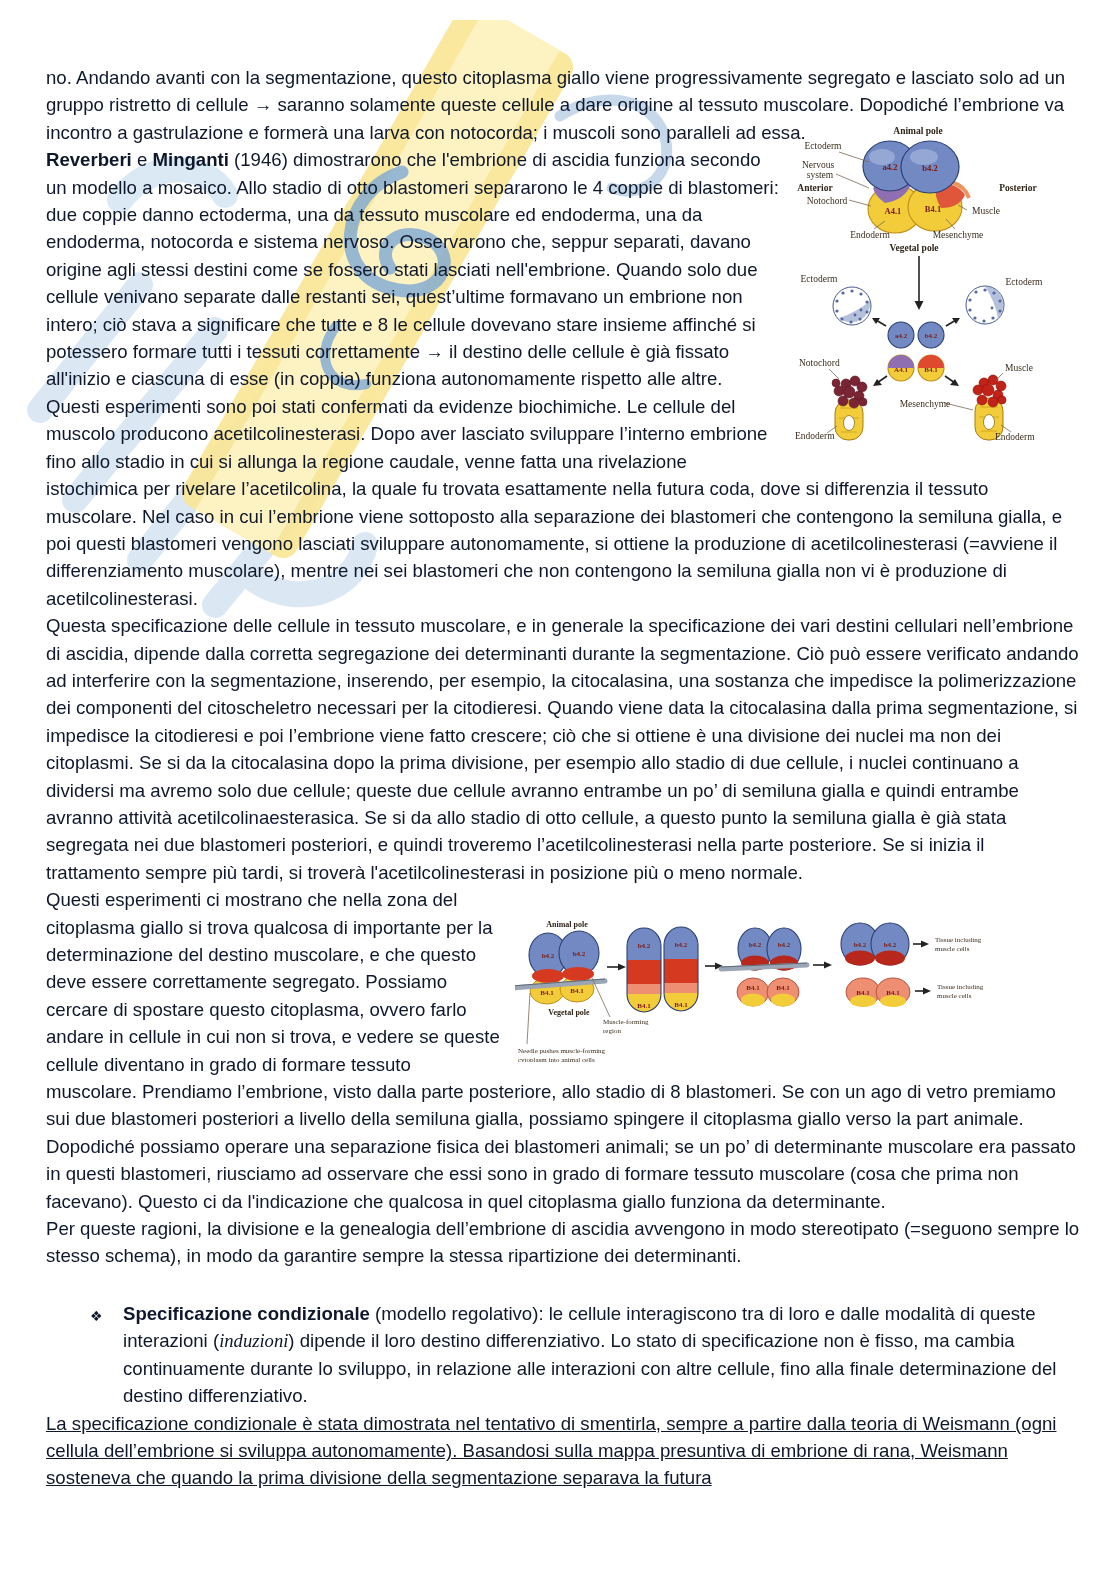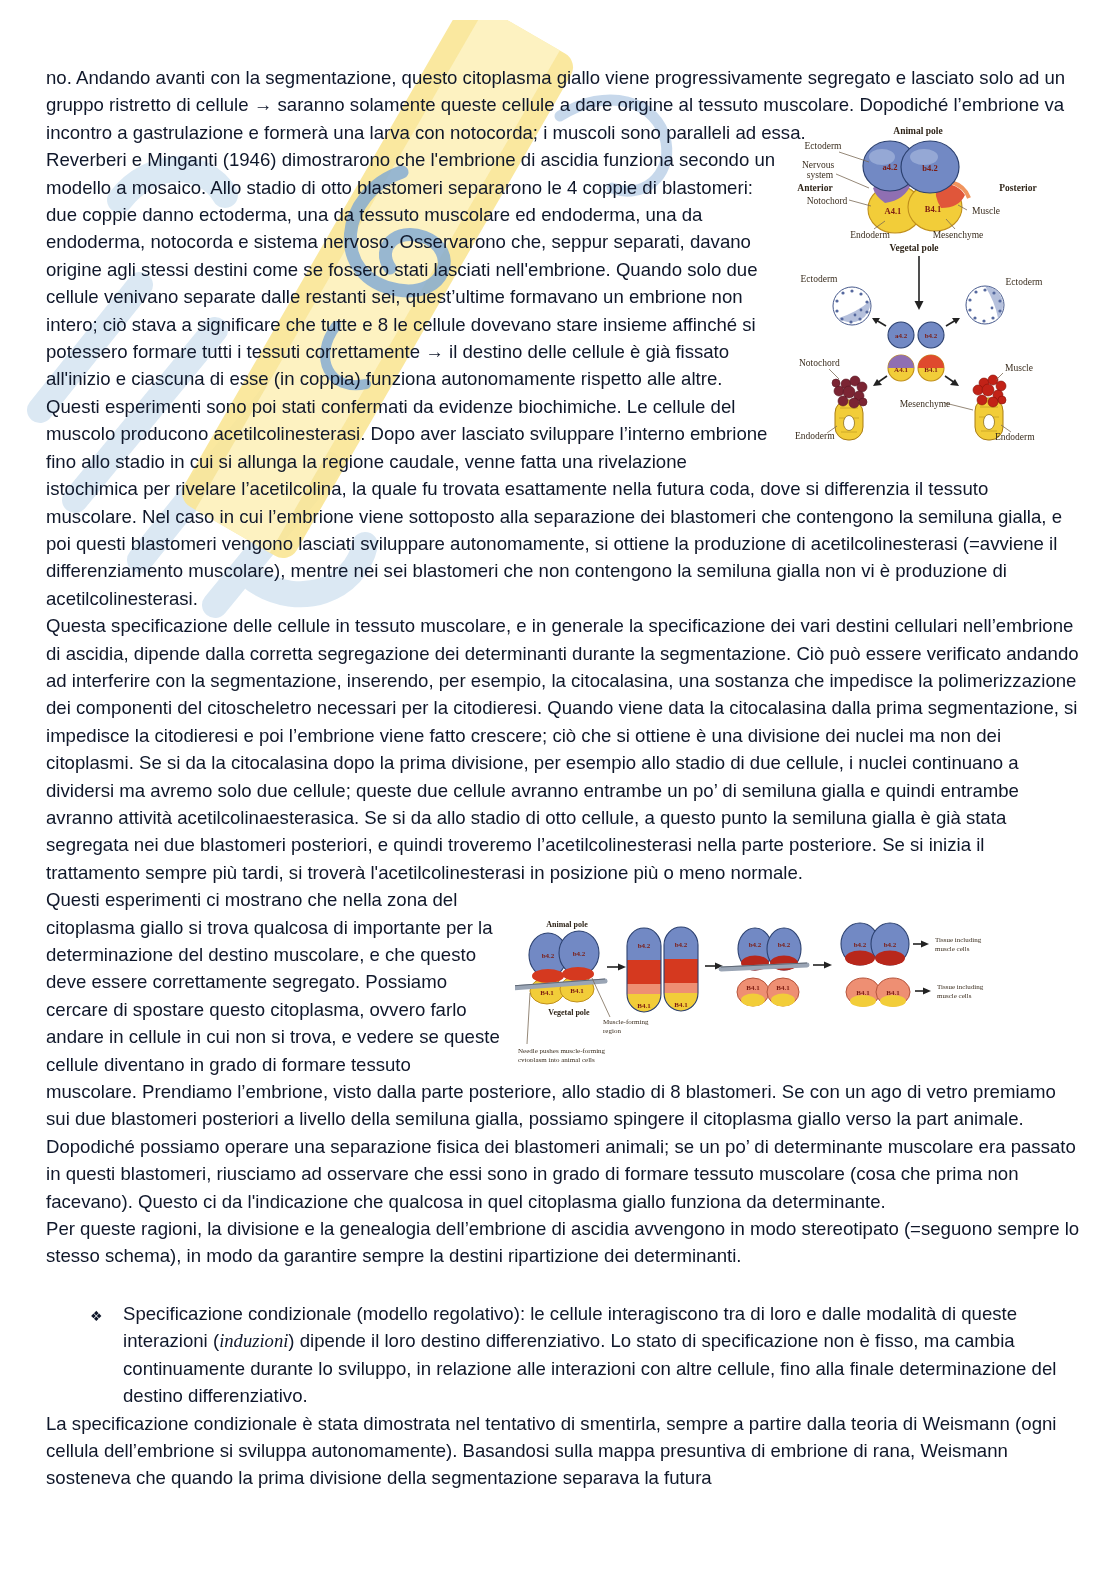--- a/index.html
+++ b/index.html
@@ -2,28 +2,28 @@
 <html><head>
 <meta charset="utf-8">
 <style>
   html,body{margin:0;padding:0;background:#ffffff;}
   .page{position:relative;width:1117px;height:1579px;background:#fff;overflow:hidden;
         font-family:"Liberation Sans","DejaVu Sans",sans-serif;}
   .watermark{position:absolute;top:20px;left:0;z-index:0;pointer-events:none;}
   .content{position:relative;z-index:1;padding:40px 36px 0 46px;
            font-size:18.6px;line-height:27.4px;color:#0f172a;margin-top:24px;}
   .content p{margin:0;}
-  b{font-weight:normal;}
+  b{font-weight:bold;}
   i{font-style:italic;font-family:Liberation Serif, serif;}
   .fig1{float:right;width:292px;height:330px;margin:-24px 0 4px 10px;background:#fff;}
   .fig2{float:right;width:566px;height:148px;margin:28px 0 4px 10px;background:#fff;}
   .bullet-row{display:flex;margin-top:30px;padding-left:44px;}
   .bullet-marker{flex:none;width:33px;font-size:14px;padding-top:3px;}
   .bullet-body{flex:1;}
-  .gap2{margin-top:26px;}
+  .gap2{margin-top:26px;text-decoration:underline;}
   
   .fs  {font-family:"Liberation Serif","DejaVu Serif",serif;font-size:9.5px;fill:#3a2d1e;}
   .fsb {font-family:"Liberation Serif","DejaVu Serif",serif;font-size:9.5px;font-weight:bold;fill:#2e2418;}
   .fcell{font-family:"Liberation Serif","DejaVu Serif",serif;font-size:8.5px;font-weight:bold;fill:#7c1c12;}
   .fcell2{font-family:"Liberation Serif","DejaVu Serif",serif;font-size:7px;font-weight:bold;fill:#7c1c12;}
   .g7 {font-family:"Liberation Serif","DejaVu Serif",serif;font-size:7px;fill:#3a2d1e;}
   .g8b{font-family:"Liberation Serif","DejaVu Serif",serif;font-size:8px;font-weight:bold;fill:#2e2418;}
   .ldr{stroke:#7a6a55;stroke-width:0.8;fill:none;}
   .arr{stroke:#222;stroke-width:1.6;fill:none;}
   .ah {fill:#222;stroke:none;}
@@ -300,21 +300,21 @@
           <text class="g7" x="420" y="37">muscle cells</text>
           <line class="arr" x1="400" y1="77" x2="410" y2="77"></line>
             <polygon class="ah" points="416,77 408,73.5 408,80.5"></polygon>
           <text class="g7" x="422" y="75">Tissue including</text>
           <text class="g7" x="422" y="84">muscle cells</text>
         </svg>
       </span>
       <span>Questi esperimenti ci mostrano che nella zona del citoplasma giallo si trova qualcosa di importante per la determinazione del destino muscolare, e che questo deve essere correttamente segregato. Possiamo cercare di spostare questo citoplasma, ovvero farlo andare in cellule in cui non si trova, e vedere se queste cellule diventano in grado di formare tessuto muscolare. Prendiamo l’embrione, visto dalla parte posteriore, allo stadio di 8 blastomeri. Se con un ago di vetro premiamo sui due blastomeri posteriori a livello della semiluna gialla, possiamo spingere il citoplasma giallo verso la part animale. Dopodiché possiamo operare una separazione fisica dei blastomeri animali; se un po’ di determinante muscolare era passato in questi blastomeri, riusciamo ad osservare che essi sono in grado di formare tessuto muscolare (cosa che prima non facevano). Questo ci da l'indicazione che qualcosa in quel citoplasma giallo funziona da determinante.</span>
     </p>
 
-    <p><span>Per queste ragioni, la divisione e la genealogia dell’embrione di ascidia avvengono in modo stereotipato (=seguono sempre lo stesso schema), in modo da garantire sempre la destini ripartizione dei determinanti.</span></p>
+    <p><span>Per queste ragioni, la divisione e la genealogia dell’embrione di ascidia avvengono in modo stereotipato (=seguono sempre lo stesso schema), in modo da garantire sempre la stessa ripartizione dei determinanti.</span></p>
 
     <div class="bullet-row">
       <span class="bullet-marker">❖</span>
       <div class="bullet-body"><b>Specificazione condizionale</b><span> (modello regolativo): le cellule interagiscono tra di loro e dalle modalità di queste interazioni (</span><i>induzioni</i><span>) dipende il loro destino differenziativo. Lo stato di specificazione non è fisso, ma cambia continuamente durante lo sviluppo, in relazione alle interazioni con altre cellule, fino alla finale determinazione del destino differenziativo.</span></div>
     </div>
 
     <p class="gap2"><span>La specificazione condizionale è stata dimostrata nel tentativo di smentirla, sempre a partire dalla teoria di Weismann (ogni cellula dell’embrione si sviluppa autonomamente). Basandosi sulla mappa presuntiva di embrione di rana, Weismann sosteneva che quando la prima divisione della segmentazione separava la futura</span></p>
 
   </div>
 </div>

